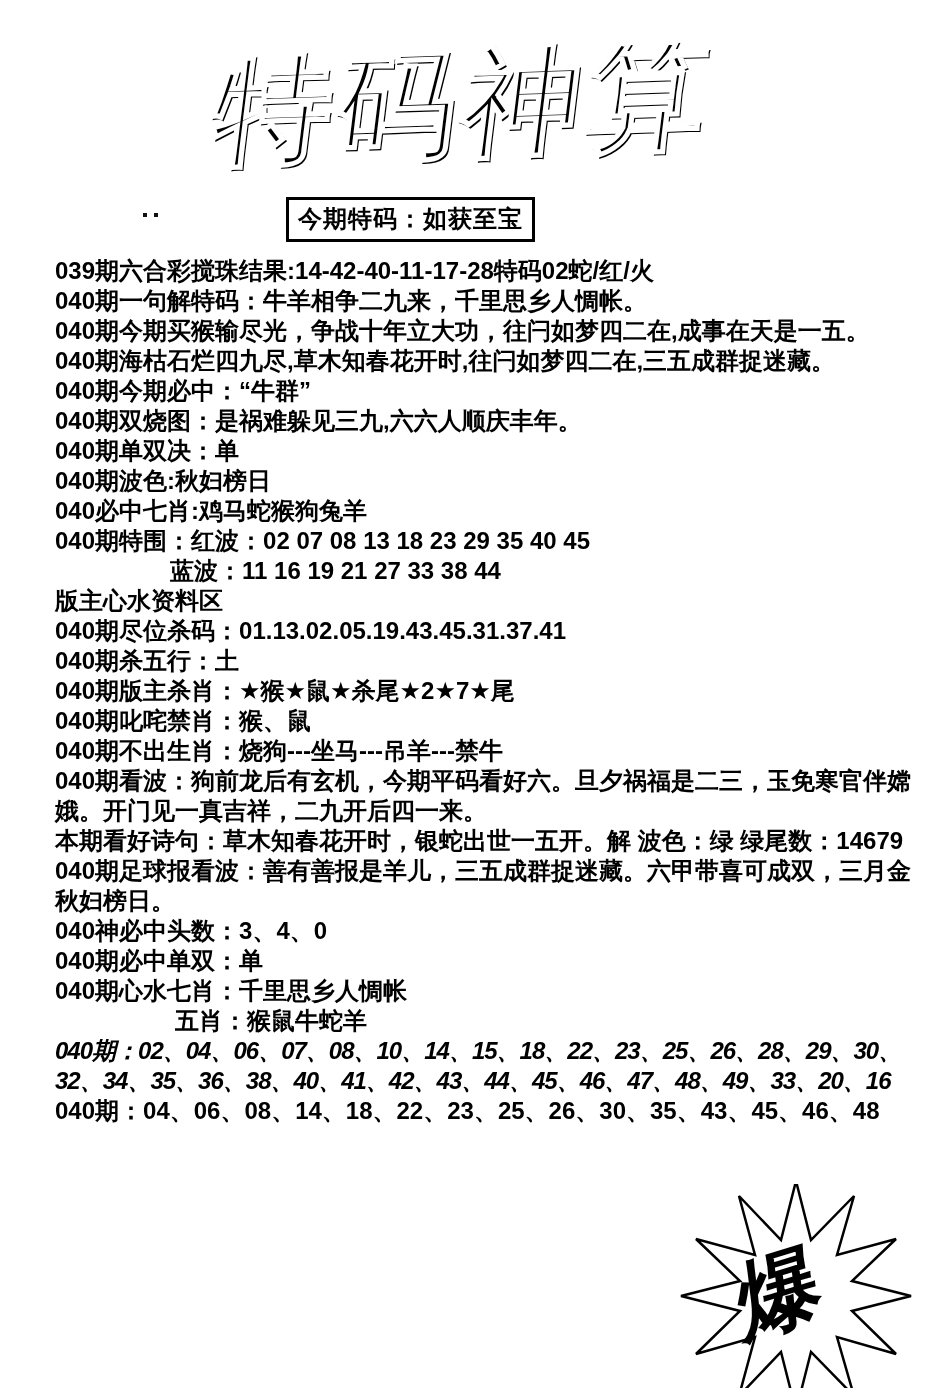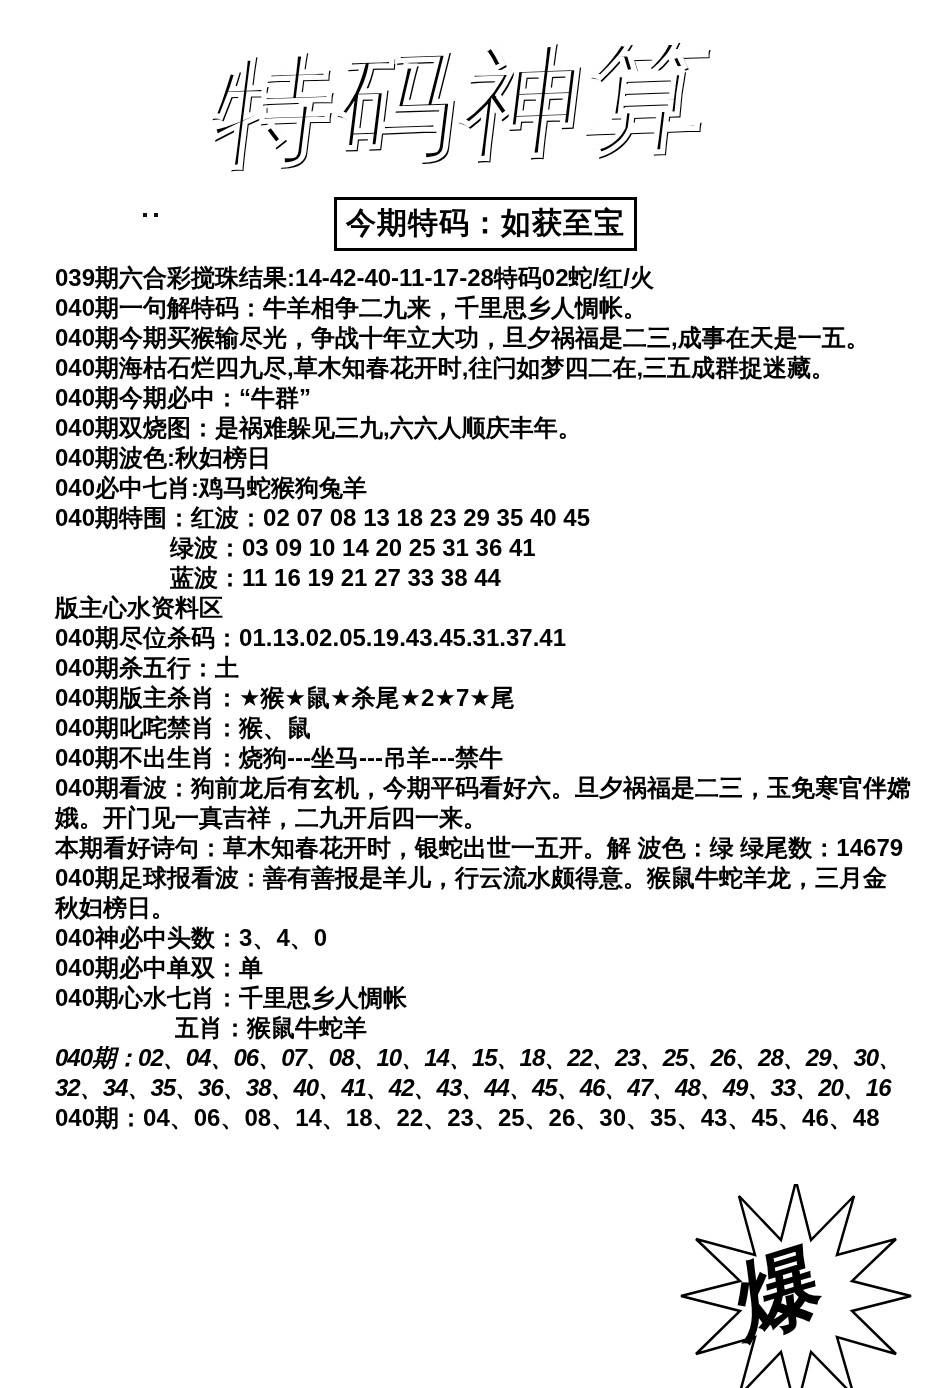--- a/index.html
+++ b/index.html
@@ -21,29 +21,28 @@
     -webkit-text-stroke:1.5px #fff;
     text-shadow:2px 2px 0 #000;
     white-space:nowrap;
   }
   .deco-dots{position:absolute;left:143px;top:203px;width:22px;height:6px;}
   .deco-dots i{display:inline-block;width:4px;height:4px;background:#111;margin-right:7px;}
   
   .special-box{
     position:absolute;left:286px;top:197px;
     border:3px solid #000;
-    font-size:30px;font-weight:bold;
+    font-size:24px;font-weight:bold;
     padding:3px 9px 4px 9px;
     white-space:nowrap;
     letter-spacing:1px;
-    margin-left:48px;
   }
   
   .content{
-    position:absolute;left:55px;top:263px;width:845px;
+    position:absolute;left:55px;top:256px;width:845px;
   }
   .ln{
     font-size:24px;font-weight:bold;line-height:30px;height:30px;
     white-space:nowrap;letter-spacing:0px;
   }
   .ind-a{padding-left:115px;}   
   .ind-b{padding-left:120px;}   
   .tight{letter-spacing:-1px;font-style:italic;}
   
   .burst{
@@ -66,39 +65,39 @@
   <span class="title">特码神算</span>
 </div>
 
 <div class="deco-dots"><i></i><i></i></div>
 
 <div class="special-box">今期特码：如获至宝</div>
 
 <div class="content">
   <div class="ln">039期六合彩搅珠结果:14-42-40-11-17-28特码02蛇/红/火</div>
   <div class="ln">040期一句解特码：牛羊相争二九来，千里思乡人惆帐。</div>
-  <div class="ln">040期今期买猴输尽光，争战十年立大功，旦夕祸福是二三,成事在天是一五。</div>
+  <div class="ln">040期今期买猴输尽光，争战十年立大功，往闩如梦四二在,成事在天是一五。</div>
   <div class="ln">040期海枯石烂四九尽,草木知春花开时,往闩如梦四二在,三五成群捉迷藏。</div>
   <div class="ln">040期今期必中：“牛群”</div>
   <div class="ln">040期双烧图：是祸难躲见三九,六六人顺庆丰年。</div>
+  <div class="ln">040期单双决：单</div>
   <div class="ln">040期波色:秋妇榜日</div>
   <div class="ln">040必中七肖:鸡马蛇猴狗兔羊</div>
   <div class="ln">040期特围：红波：02 07 08 13 18 23 29 35 40 45</div>
-  <div class="ln ind-a">绿波：03 09 10 14 20 25 31 36 41</div>
   <div class="ln ind-a">蓝波：11 16 19 21 27 33 38 44</div>
   <div class="ln">版主心水资料区</div>
   <div class="ln">040期尽位杀码：01.13.02.05.19.43.45.31.37.41</div>
   <div class="ln">040期杀五行：土</div>
   <div class="ln">040期版主杀肖：★猴★鼠★杀尾★2★7★尾</div>
   <div class="ln">040期叱咤禁肖：猴、鼠</div>
   <div class="ln">040期不出生肖：烧狗---坐马---吊羊---禁牛</div>
   <div class="ln">040期看波：狗前龙后有玄机，今期平码看好六。旦夕祸福是二三，玉免寒官伴嫦</div>
   <div class="ln">娥。开门见一真吉祥，二九开后四一来。</div>
   <div class="ln">本期看好诗句：草木知春花开时，银蛇出世一五开。解 波色：绿 绿尾数：14679</div>
-  <div class="ln">040期足球报看波：善有善报是羊儿，行云流水颇得意。猴鼠牛蛇羊龙，三月金</div>
+  <div class="ln">040期足球报看波：善有善报是羊儿，三五成群捉迷藏。六甲带喜可成双，三月金</div>
   <div class="ln">秋妇榜日。</div>
   <div class="ln">040神必中头数：3、4、0</div>
   <div class="ln">040期必中单双：单</div>
   <div class="ln">040期心水七肖：千里思乡人惆帐</div>
   <div class="ln ind-b">五肖：猴鼠牛蛇羊</div>
   <div class="ln tight">040期：02、04、06、07、08、10、14、15、18、22、23、25、26、28、29、30、</div>
   <div class="ln tight">32、34、35、36、38、40、41、42、43、44、45、46、47、48、49、33、20、16</div>
   <div class="ln">040期：04、06、08、14、18、22、23、25、26、30、35、43、45、46、48</div>
 </div>
 

